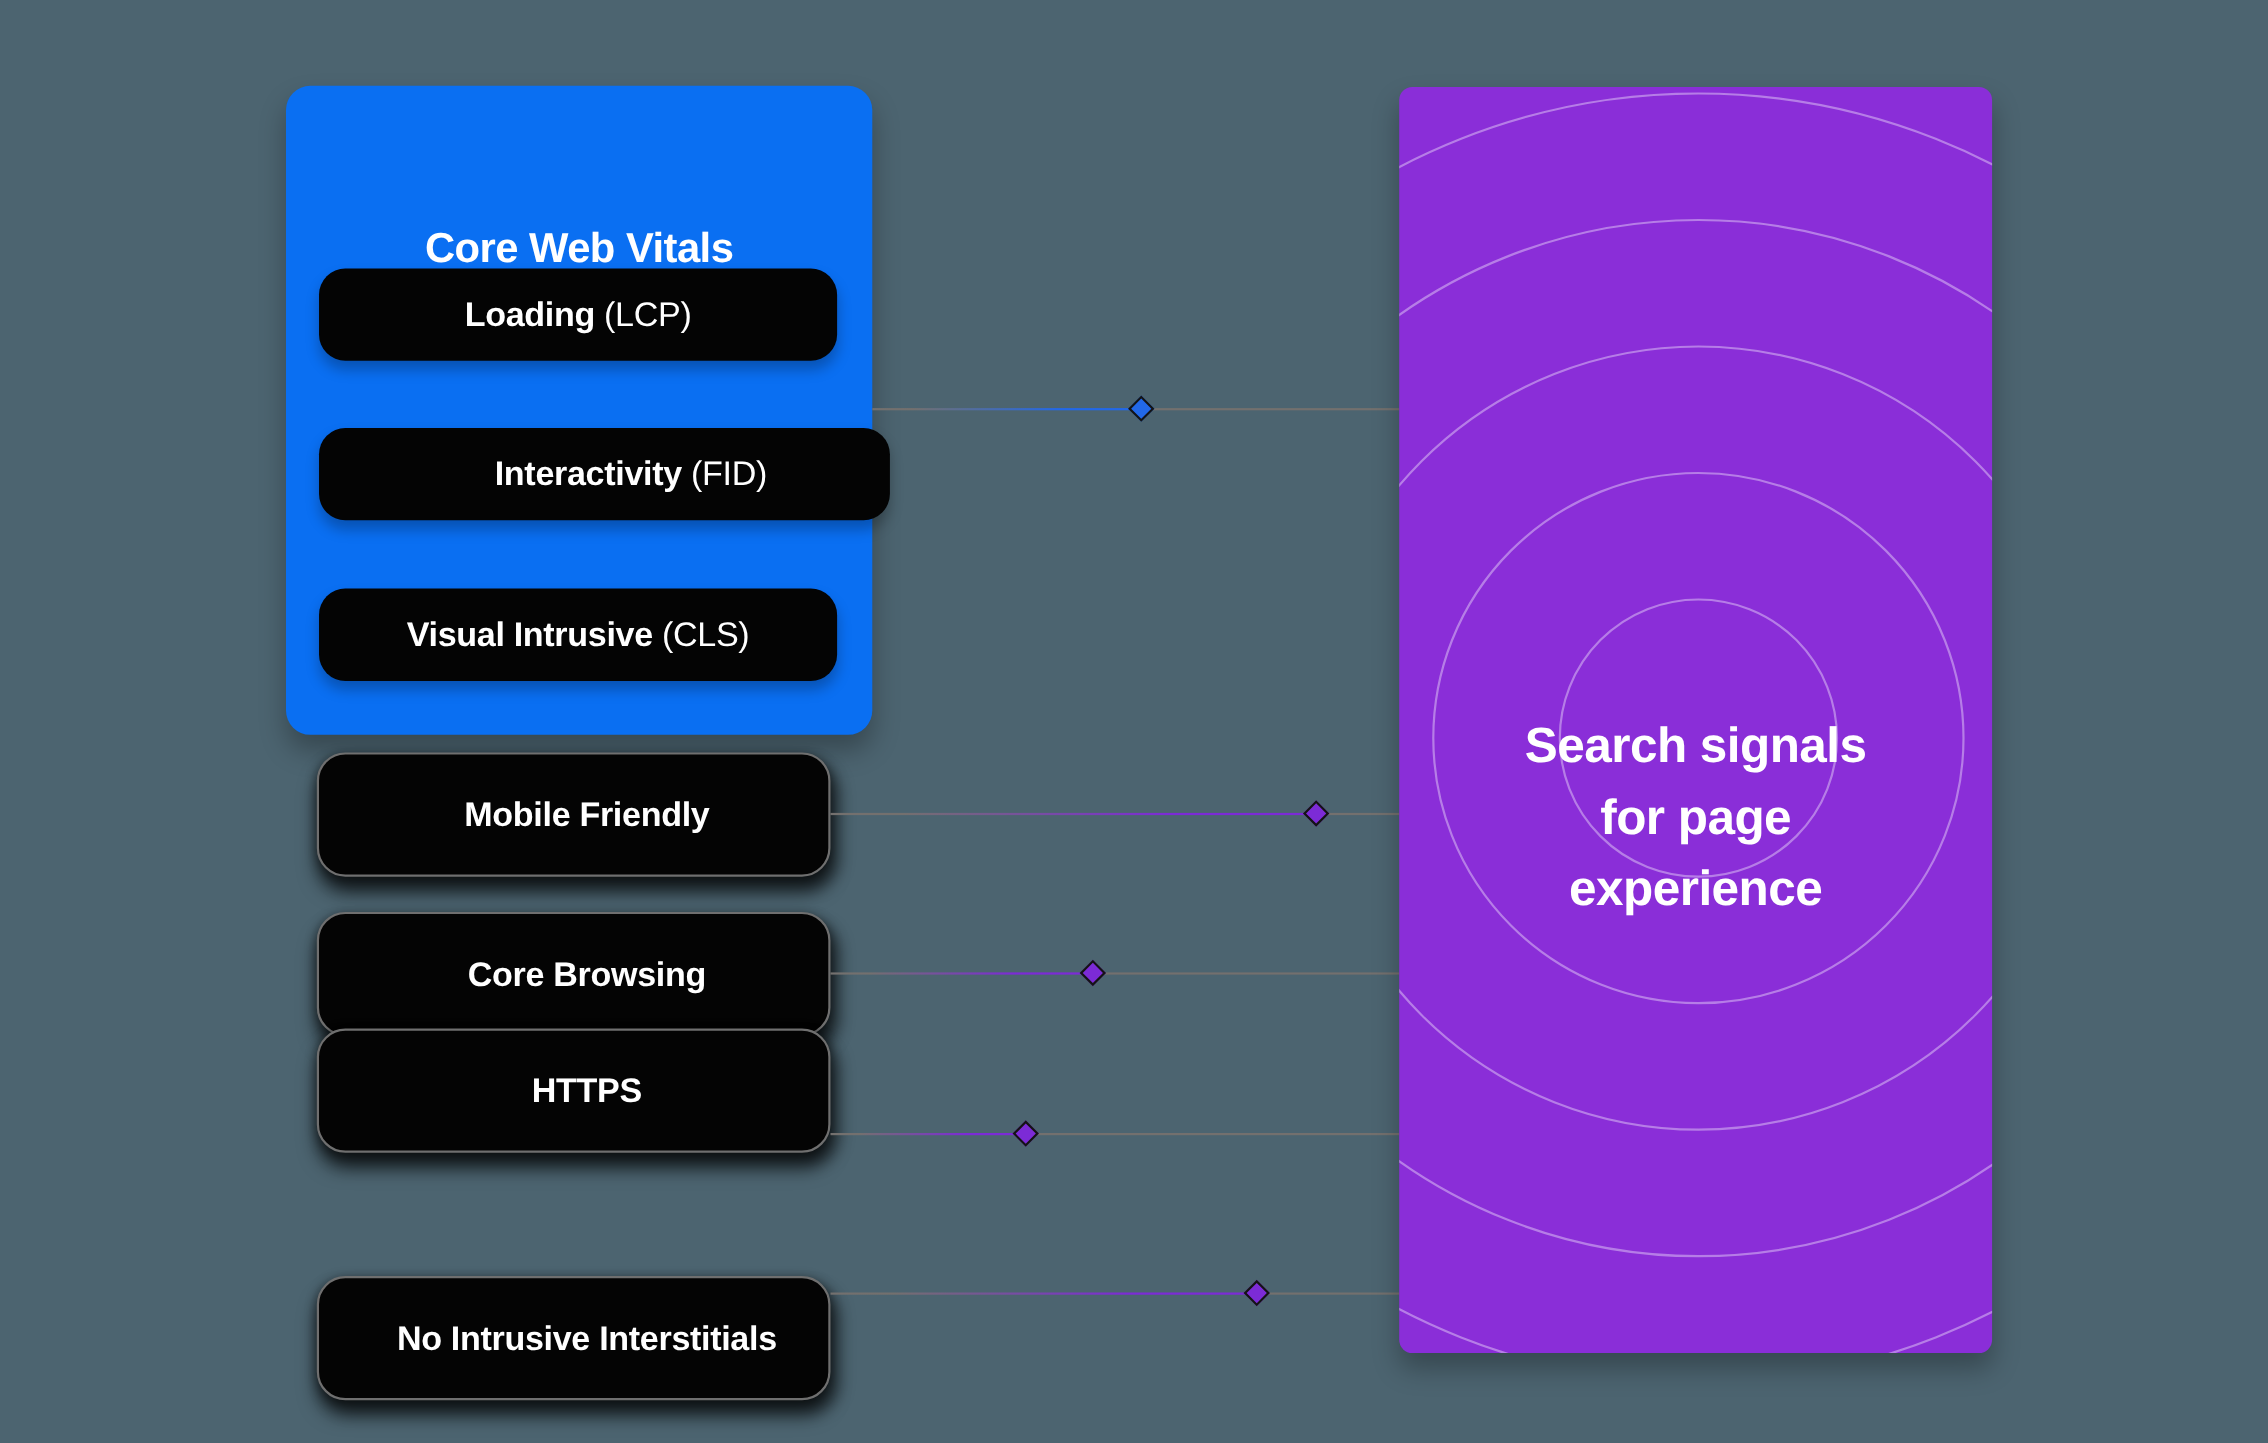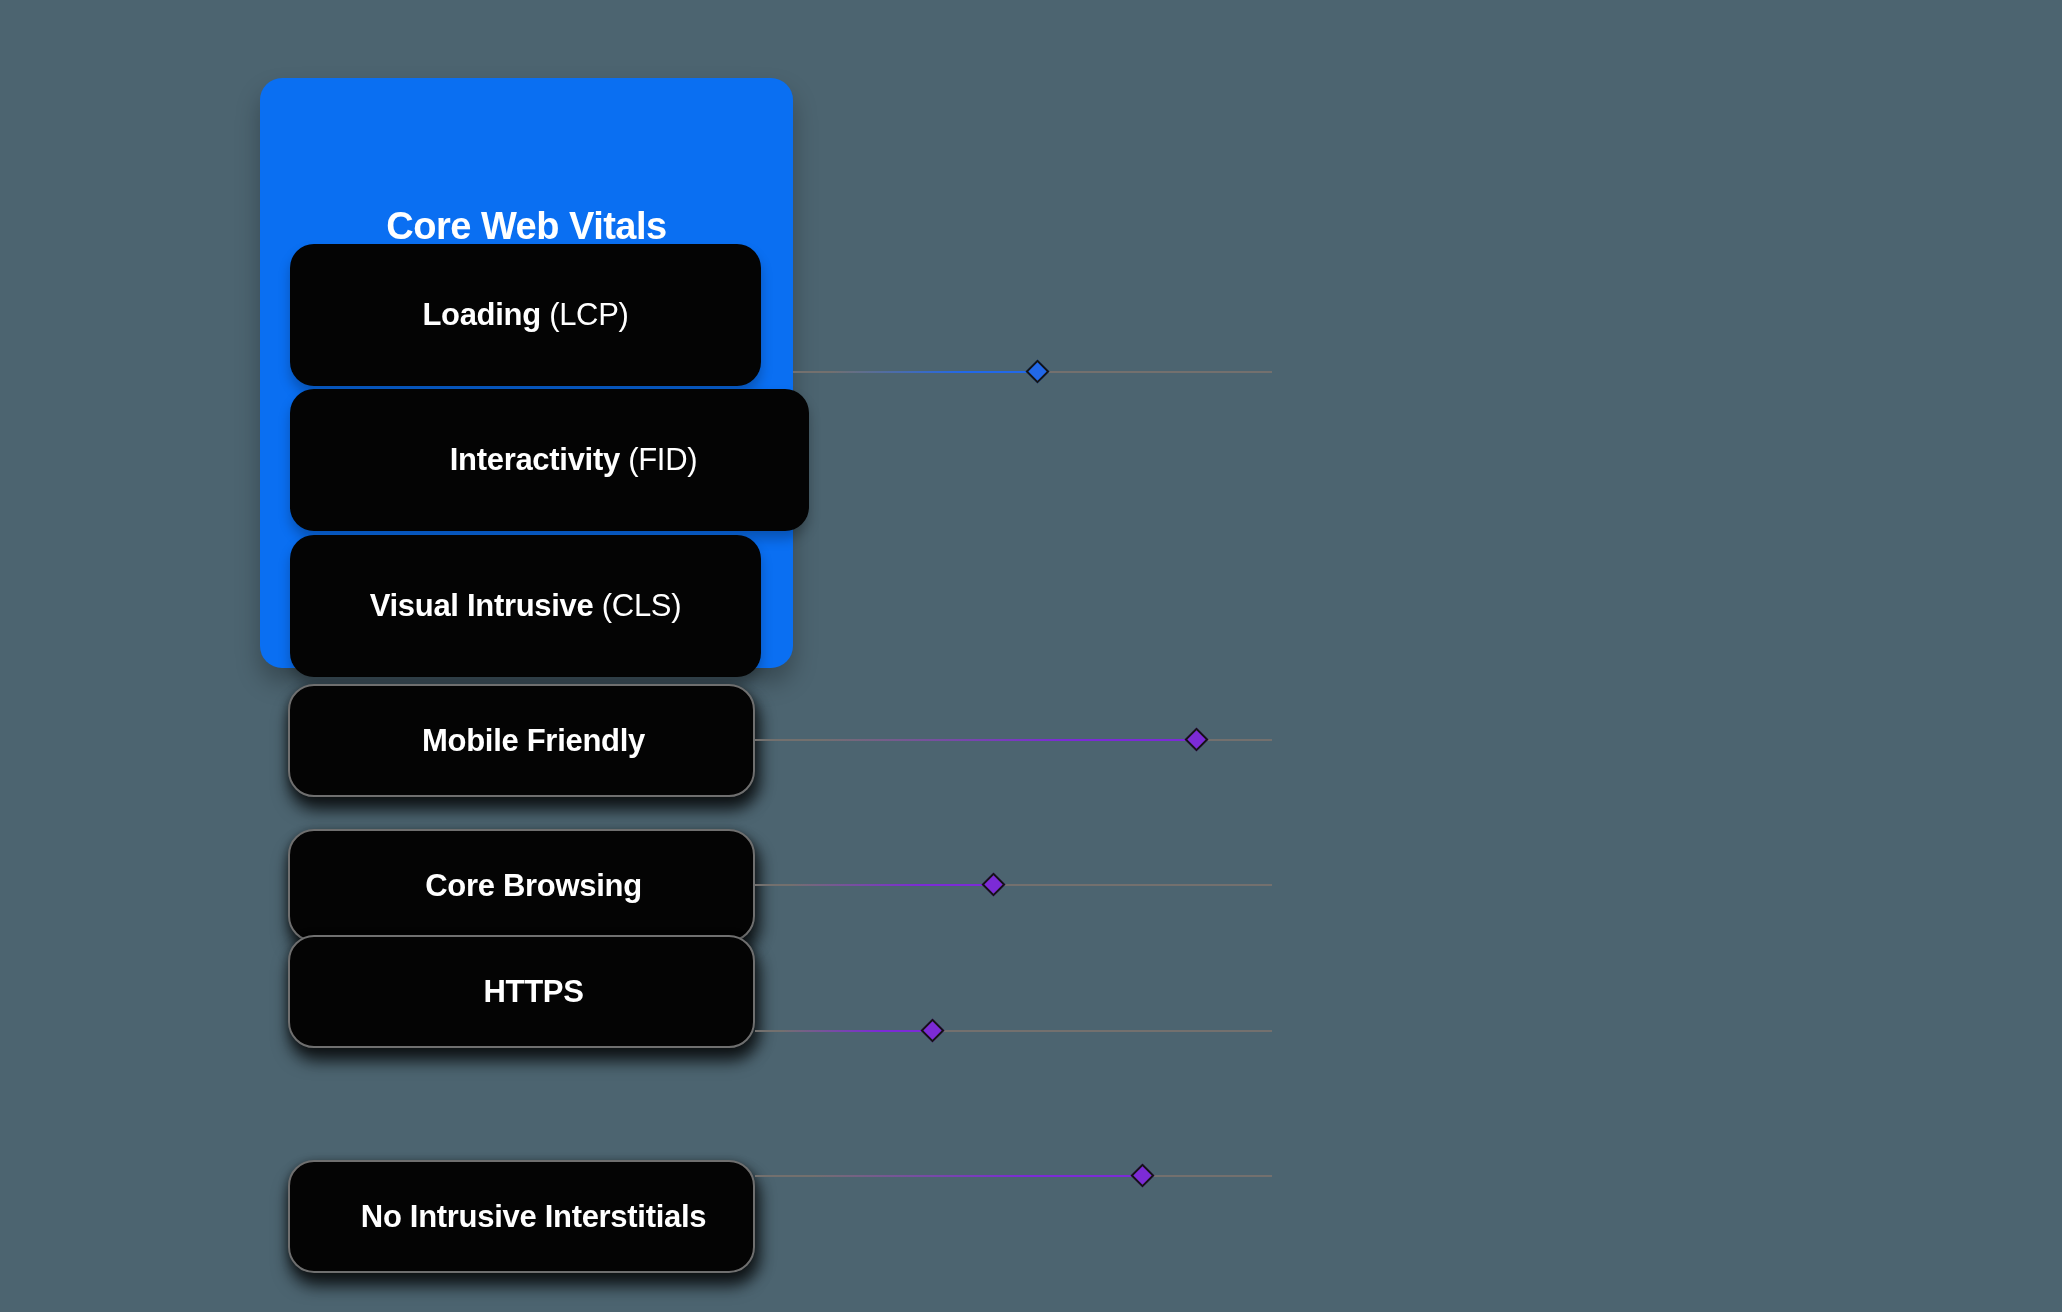--- a/index.html
+++ b/index.html
@@ -30,21 +30,21 @@
     left: 0; right: 0; top: 127px;
     text-align: center;
     color: #ffffff;
     font-size: 38px;
     font-weight: 700;
     letter-spacing: -0.5px;
   }
   .metric-pill {
     position: absolute;
     left: 30px;
-    width: 471px; height: 142px;
+    width: 471px; height: 84px;
     background: #040404;
     border-radius: 24px;
     display: flex;
     align-items: center;
     justify-content: center;
     box-shadow: 0 8px 12px rgba(0,0,0,0.25);
   }
   .metric-pill.m0 { top: 166px; }
   .metric-pill.m1 { top: 311px; padding-left: 48px; }
   .metric-pill.m2 { top: 457px; }
@@ -170,14 +170,24 @@
       <div class="conn-seg" style="left: 993px; top: 884px; width: 279px; background: rgb(115, 112, 110);"></div>
       <div class="conn-diamond" style="left: 985px; top: 876px; background: rgb(124, 43, 214);"></div>
       <div class="conn-seg" style="left: 755px; top: 1030px; width: 177px; background: linear-gradient(90deg, rgb(115, 112, 110) 0%, rgb(115, 112, 110) 15%, rgb(124, 43, 214) 70%, rgb(124, 43, 214) 100%);"></div>
       <div class="conn-seg" style="left: 932px; top: 1030px; width: 340px; background: rgb(115, 112, 110);"></div>
       <div class="conn-diamond" style="left: 924px; top: 1022px; background: rgb(124, 43, 214);"></div>
       <div class="conn-seg" style="left: 755px; top: 1175px; width: 387px; background: linear-gradient(90deg, rgb(115, 112, 110) 0%, rgb(115, 112, 110) 15%, rgb(124, 43, 214) 70%, rgb(124, 43, 214) 100%);"></div>
       <div class="conn-seg" style="left: 1142px; top: 1175px; width: 130px; background: rgb(115, 112, 110);"></div>
       <div class="conn-diamond" style="left: 1134px; top: 1167px; background: rgb(124, 43, 214);"></div>
     </div>
 
+  <div class="dest-panel">
+    <div id="ripples">
+        <div class="ripple" style="left: 145px; top: 465px; width: 250px; height: 250px; border-color: rgba(255, 255, 255, 0.38);"></div>
+        <div class="ripple" style="left: 30px; top: 350px; width: 480px; height: 480px; border-color: rgba(255, 255, 255, 0.38);"></div>
+        <div class="ripple" style="left: -85px; top: 235px; width: 710px; height: 710px; border-color: rgba(255, 255, 255, 0.38);"></div>
+        <div class="ripple" style="left: -200px; top: 120px; width: 940px; height: 940px; border-color: rgba(255, 255, 255, 0.38);"></div>
+        <div class="ripple" style="left: -315px; top: 5px; width: 1170px; height: 1170px; border-color: rgba(255, 255, 255, 0.38);"></div>
+      </div>
+    <div class="dest-title" id="dest-title">Search signals<br>for page<br>experience</div>
+  </div>
 
 </div>
 
 </body></html>

